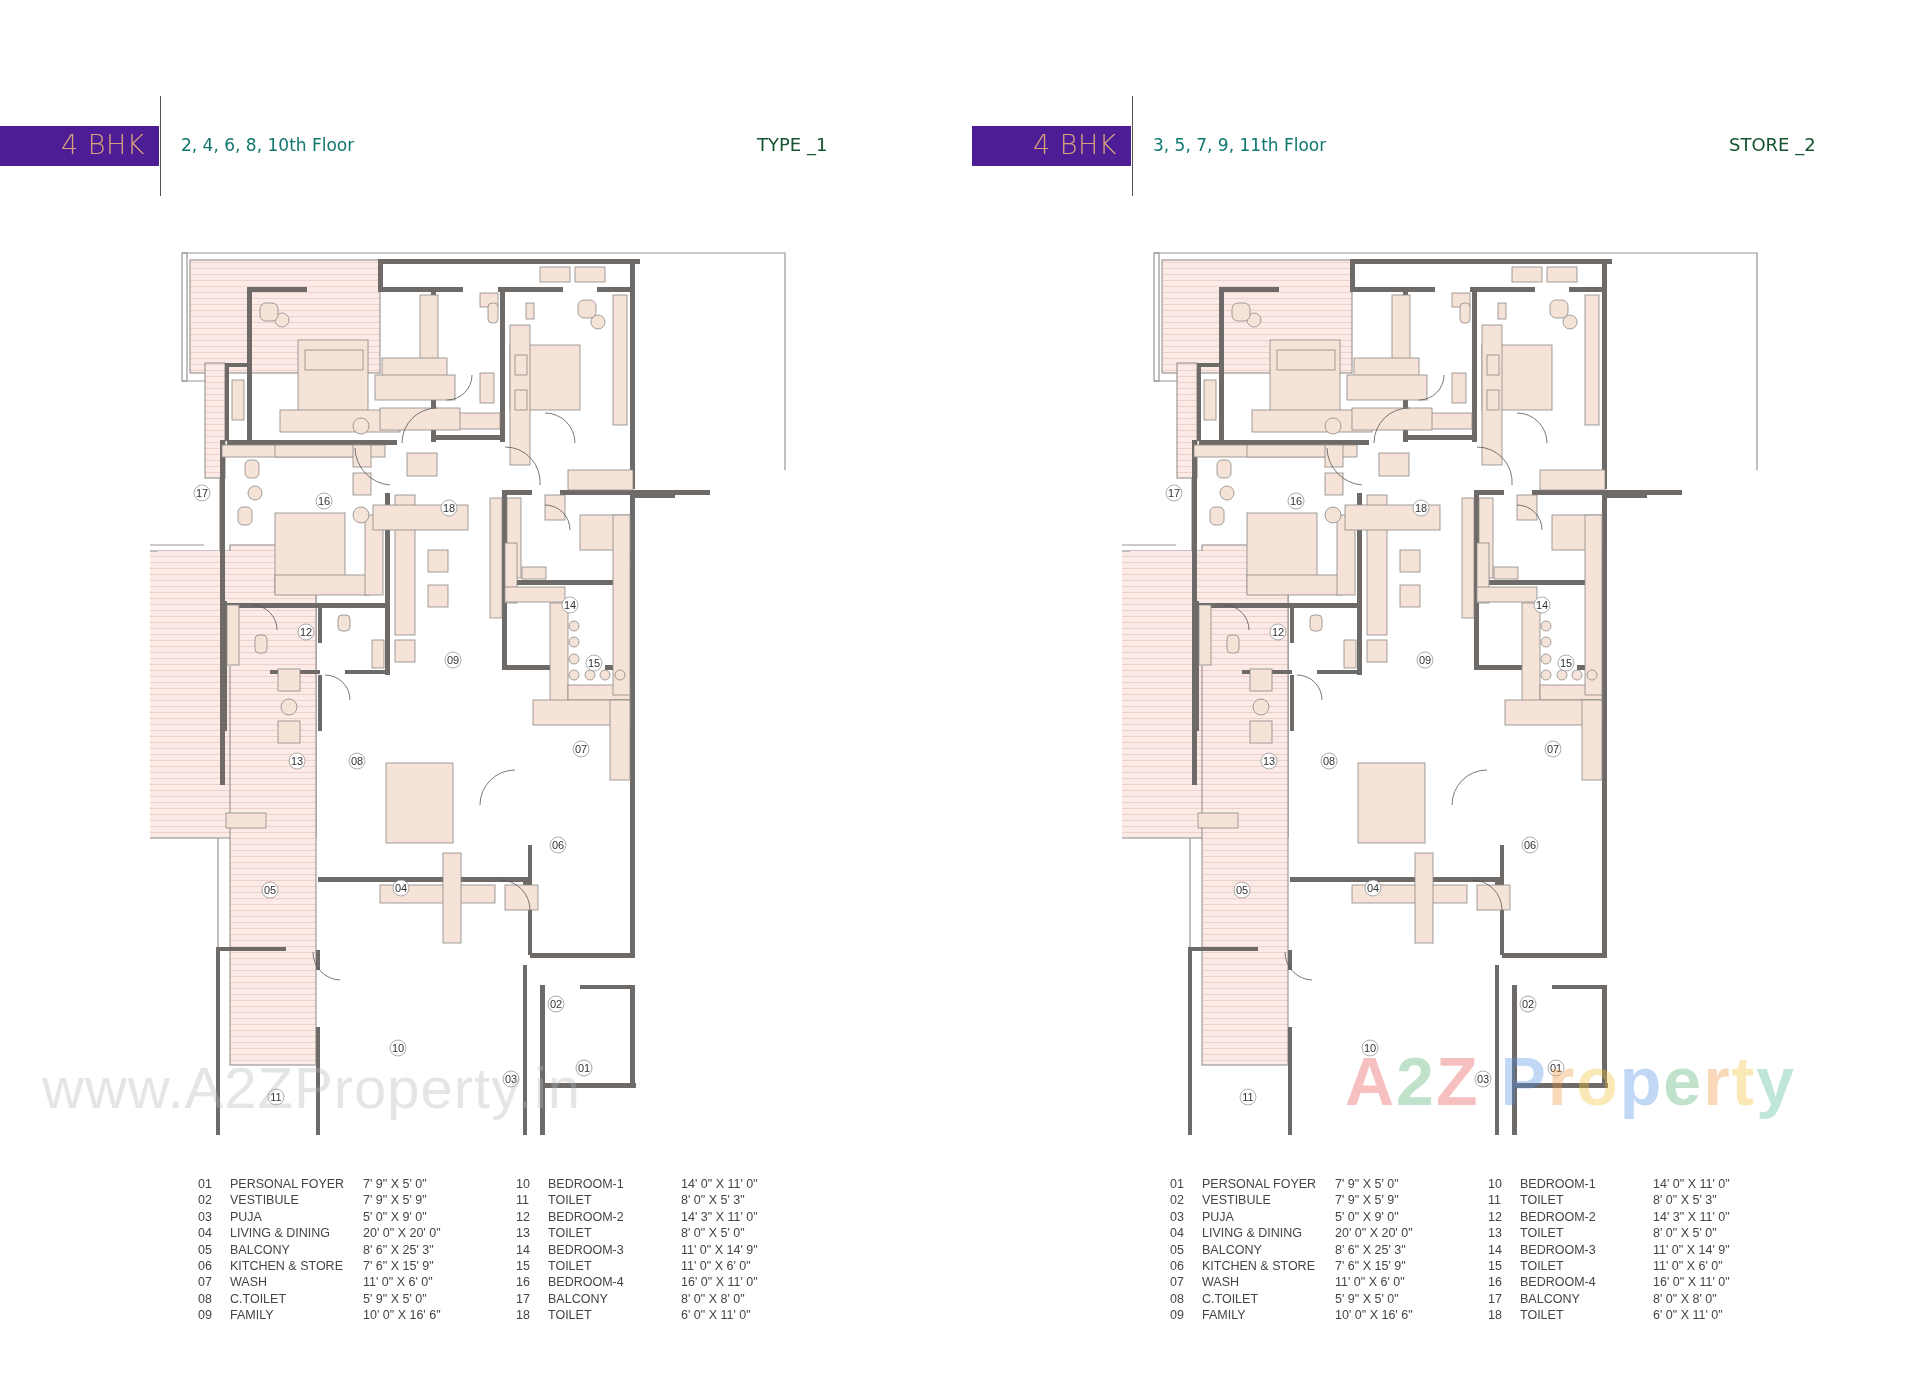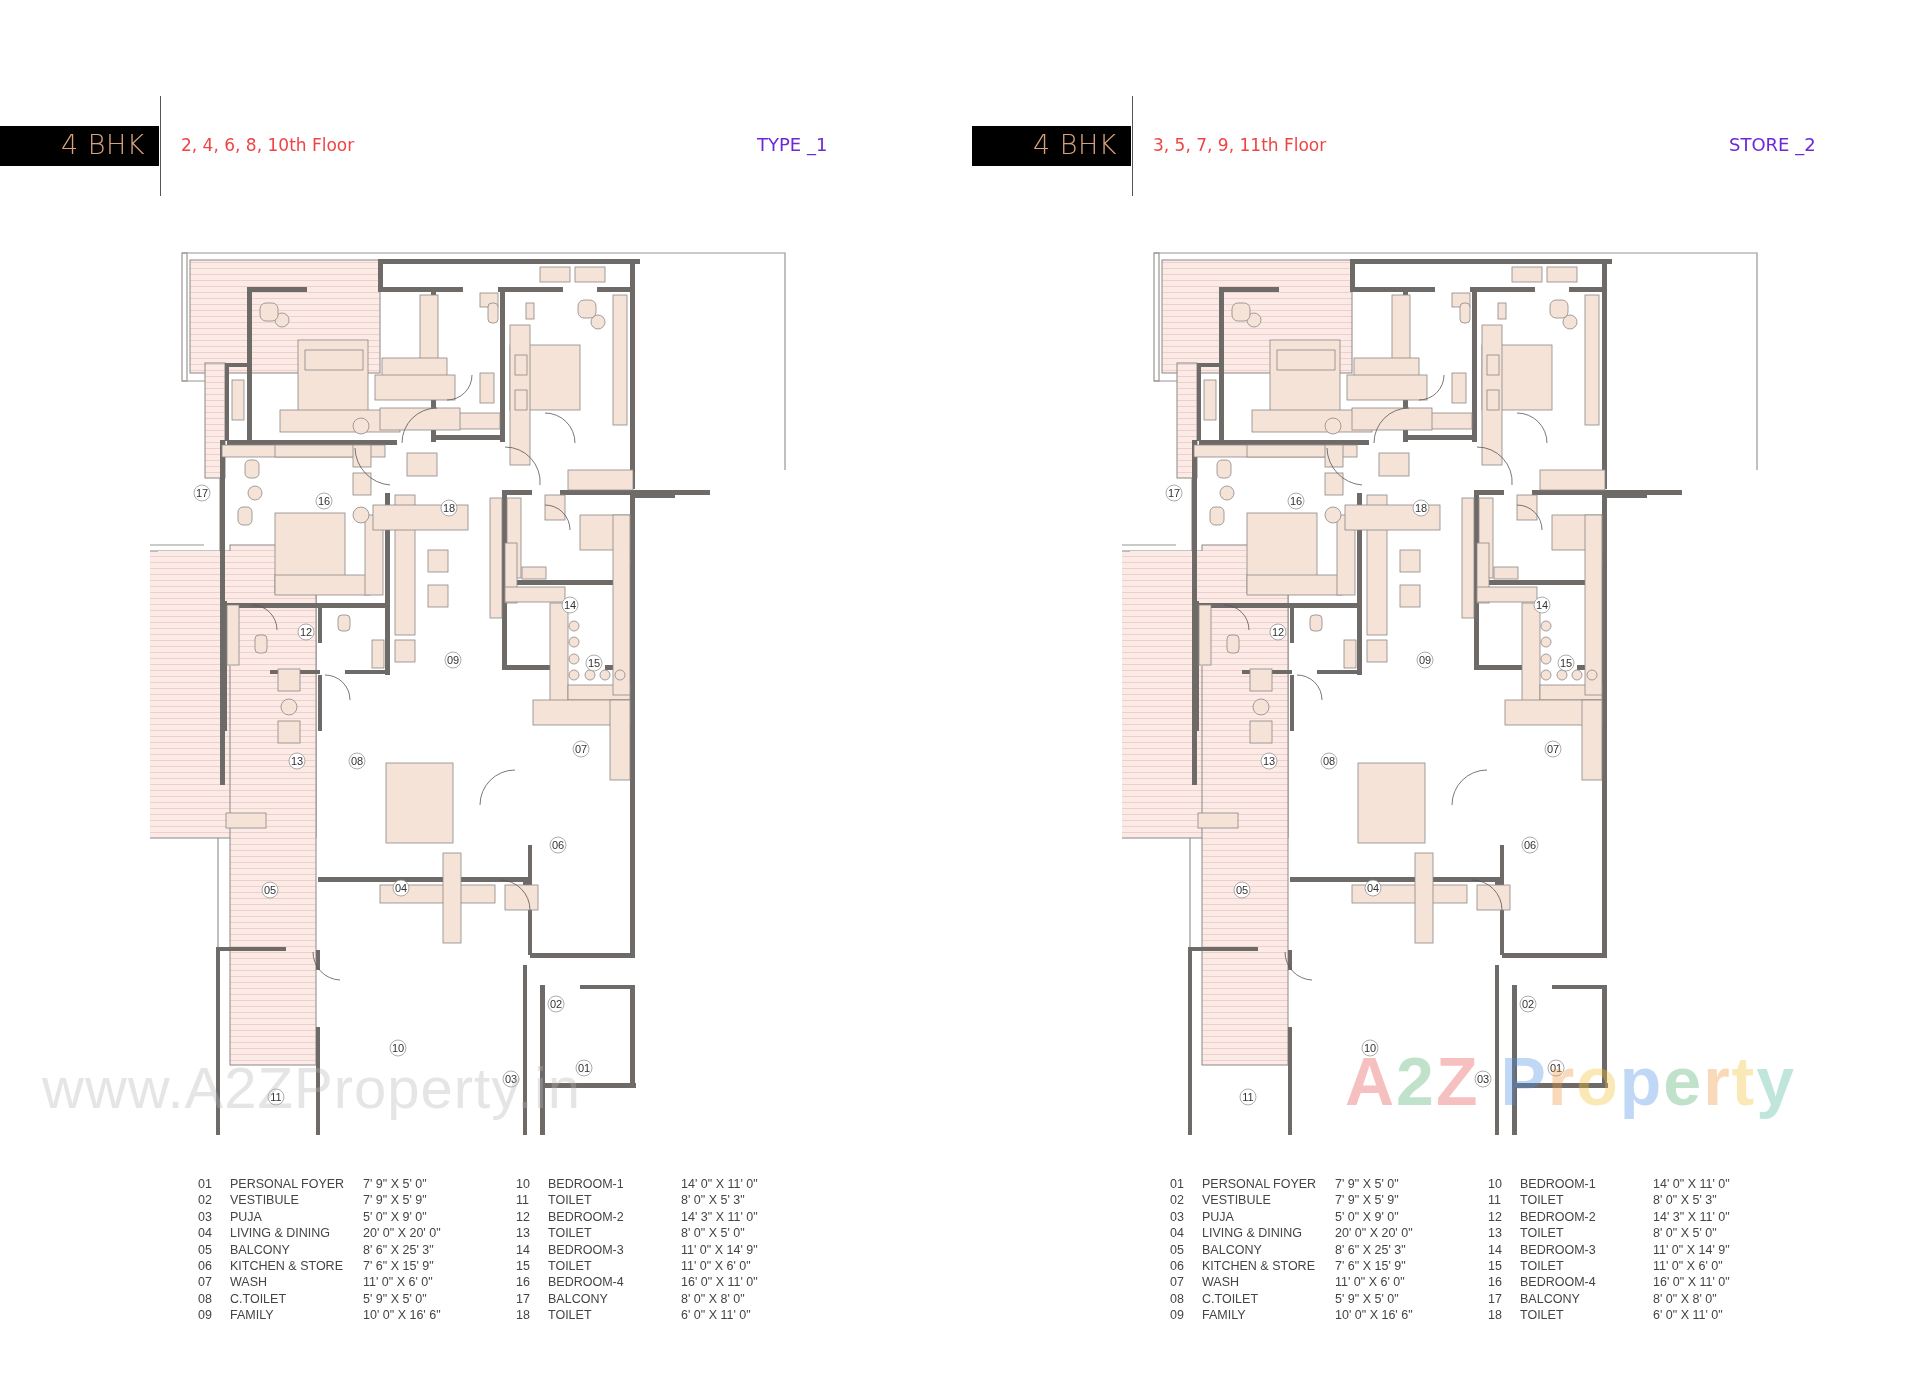--- a/index.html
+++ b/index.html
@@ -1,25 +1,25 @@
 <!DOCTYPE html>
 <html><head>
 <meta charset="utf-8">
 <style>
   html,body{margin:0;padding:0;background:#ffffff;}
   body{width:1920px;height:1376px;position:relative;overflow:hidden;font-family:"DejaVu Sans",sans-serif;}
   .panel{position:absolute;top:0;width:960px;height:1376px;}
   .panel.left{left:0;}
   .panel.right{left:972px;}
-  .bhk-bar{position:absolute;left:0;top:126px;width:159px;height:40px;background:#000000;}
+  .bhk-bar{position:absolute;left:0;top:126px;width:159px;height:40px;background:#4c1d95;}
   .panel.right .bhk-bar{left:0;width:159px;}
   .bhk-label{position:absolute;right:14px;top:3px;color:#d9a27c;font-size:27px;font-family:"DejaVu Sans",sans-serif;font-weight:300;letter-spacing:0.5px;}
   .vdivider{position:absolute;left:160px;top:96px;width:1px;height:100px;background:#555;}
-  .floor-text{position:absolute;left:181px;top:135px;font-size:17px;color:#ef4444;font-family:"DejaVu Sans",sans-serif;}
-  .type-text{position:absolute;left:757px;top:134px;font-size:18px;color:#6d28d9;font-family:"DejaVu Sans",sans-serif;}
+  .floor-text{position:absolute;left:181px;top:135px;font-size:17px;color:#0f766e;font-family:"DejaVu Sans",sans-serif;}
+  .type-text{position:absolute;left:757px;top:134px;font-size:18px;color:#14532d;font-family:"DejaVu Sans",sans-serif;}
   .plan{position:absolute;left:150px;top:245px;width:650px;height:890px;}
   .legend{position:absolute;top:1176px;font-family:"Liberation Sans",sans-serif;font-size:12.5px;color:#444;}
   .legend .row{height:16.4px;line-height:16.4px;white-space:nowrap;position:relative;}
   .legend .no{position:absolute;left:0;}
   .legend .nm{position:absolute;left:32px;}
   .legend .dm{position:absolute;left:165px;}
   .legend.c1{left:198px;}
   .legend.c2{left:516px;}
   .watermark-left{position:absolute;left:42px;top:1054px;font-family:"Liberation Sans",sans-serif;font-size:58px;color:rgba(180,180,180,0.35);letter-spacing:1px;}
   .watermark-right{position:absolute;left:1345px;top:1042px;font-family:"Liberation Sans",sans-serif;font-weight:bold;font-size:68px;letter-spacing:2px;}

